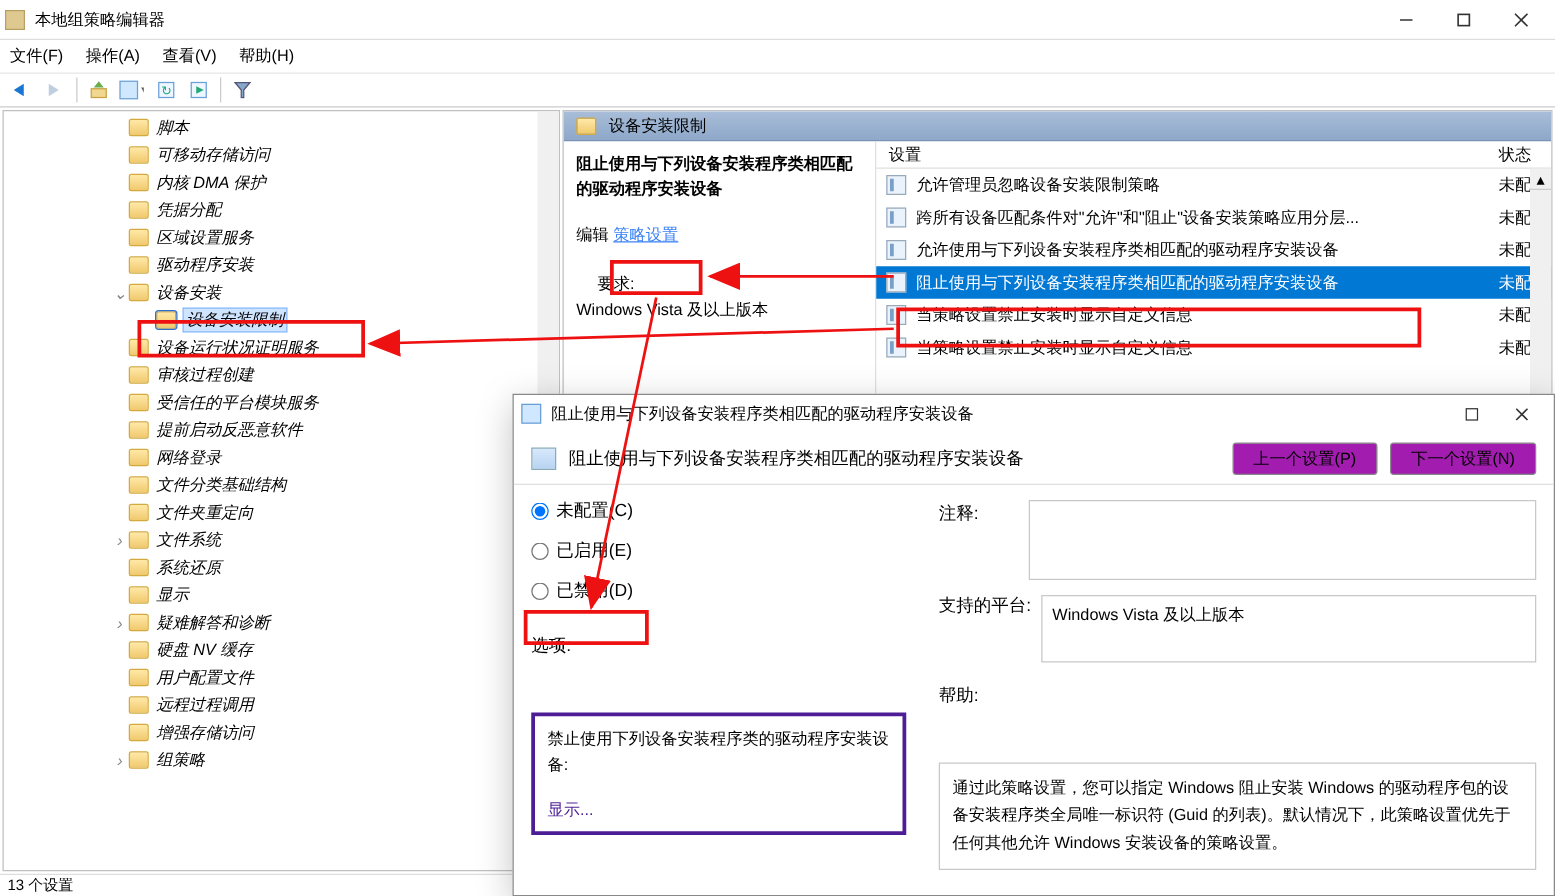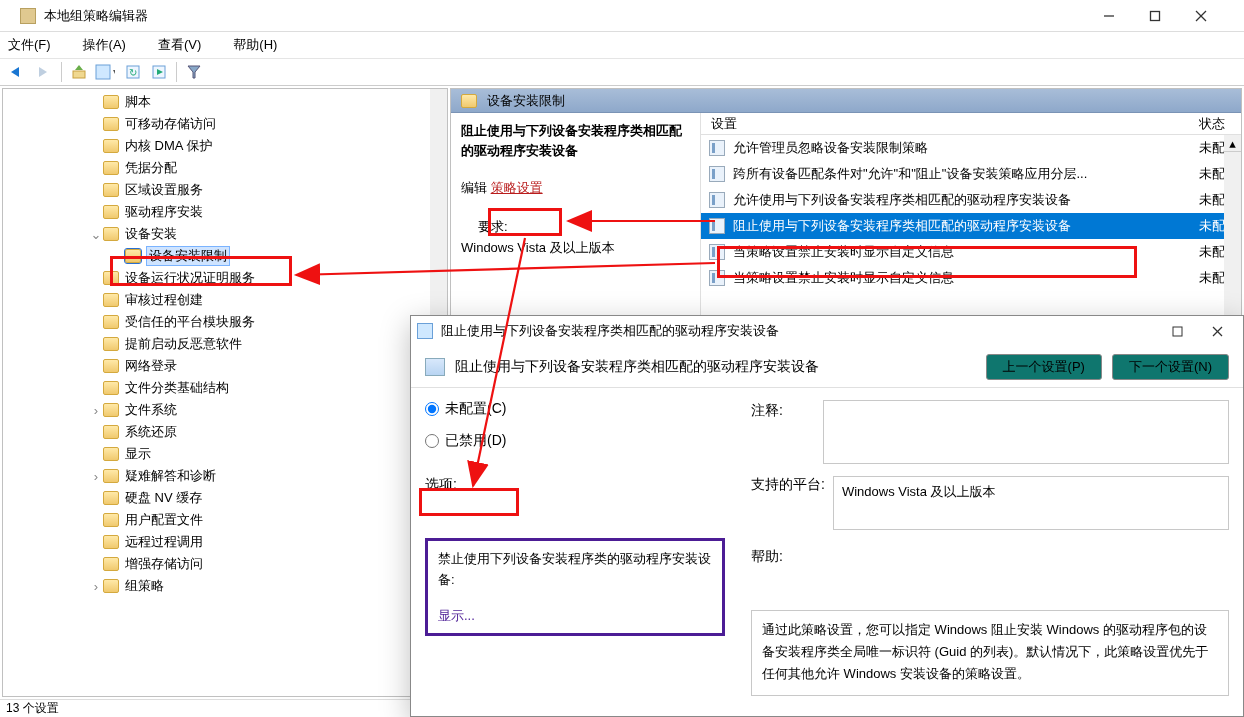--- a/index.html
+++ b/index.html
@@ -1,52 +1,52 @@
 <!DOCTYPE html>
 <html><head>
 <meta charset="utf-8">
 <style>
   * { box-sizing: border-box; margin: 0; padding: 0; font-family: "Microsoft YaHei", "Segoe UI", sans-serif; }
   body { width: 1244px; height: 717px; background: #fff; font-size: 13px; color: #000; overflow: hidden; position: relative; }
 
   
-  .mw-titlebar { height: 32px; display: flex; align-items: center; padding: 0 20px; border-bottom: 1px solid #ddd; }
+  .mw-titlebar { height: 32px; display: flex; align-items: center; padding: 0 4px; border-bottom: 1px solid #ddd; }
   .mw-titlebar .ico { width: 16px; height: 16px; margin-right: 8px; background: #e0c990; border: 1px solid #b8a060; }
   .mw-titlebar .title { flex: 1; font-size: 13px; }
   .sysbtn { width: 46px; height: 28px; display: flex; align-items: center; justify-content: center; color: #555; }
   .sysbtn svg { stroke: #333; }
 
-  .menubar { height: 26px; display: flex; align-items: center; padding: 0 8px; gap: 32px; font-size: 13px; }
+  .menubar { height: 26px; display: flex; align-items: center; padding: 0 8px; gap: 18px; font-size: 13px; }
   .menubar span { cursor: default; }
 
   .toolbar { height: 28px; display: flex; align-items: center; padding: 2px 6px; gap: 2px; border-top: 1px solid #e5e5e5; border-bottom: 1px solid #ccc; }
   .tbtn { width: 24px; height: 22px; display: flex; align-items: center; justify-content: center; }
   .tbtn + .sep { width:1px; height:20px; background:#ccc; margin:0 3px; }
   .combo { width:24px; height:22px; display:flex; align-items:center; justify-content:center; position:relative; }
 
   .wrap { position: absolute; top: 86px; left: 0; right: 0; bottom: 18px; display: flex; }
   .leftpane { width: 446px; border: 1px solid #c0c0c0; margin: 2px; overflow: hidden; background:#fff; position:relative; }
   .rightpane { flex: 1; border: 1px solid #c0c0c0; margin: 2px 2px 2px 0; overflow: hidden; background:#fff; }
 
   
   .tree { padding: 2px 0; font-size: 13px; }
-  .tree .row { height: 22px; display: flex; align-items: center; padding-left: 86px; white-space: nowrap; }
+  .tree .row { height: 22px; display: flex; align-items: center; padding-left: 86px; white-space: nowrap; font-style: italic; }
   .tree .row.lvl2 { padding-left: 108px; }
   .tree .row .tw { width: 14px; display:inline-flex; justify-content:center; color:#888; cursor:default; }
   .tree .folder { width: 16px; height: 14px; background: linear-gradient(#ffe9a8,#f0c96e); border: 1px solid #d4a93e; border-radius: 2px; margin-right: 6px; display:inline-block; }
   .tree .sel .folder { outline: 1px solid #2a6fcf; }
   .tree .sel span.txt { background: #cfe4ff; outline:1px solid #7ab3ff; padding:0 2px; }
 
   
   .rhdr { height: 24px; background: linear-gradient(#a8bdd8,#8ea8ca); display:flex; align-items:center; padding-left:10px; color:#000; font-size:13px; border-bottom:1px solid #7a93b5; }
   .rhdr .folder { width:16px;height:14px;background:linear-gradient(#ffe9a8,#f0c96e);border:1px solid #d4a93e;border-radius:2px;margin-right:10px; }
 
   .rsplit { display:flex; height: calc(100% - 24px); }
   .rdesc { width: 250px; padding: 8px 10px; font-size:13px; line-height:1.6; border-right:1px solid #e0e0e0; }
-  .rdesc a { color: #b91c1c; text-decoration: underline; font-family: Liberation Serif, serif; }
+  .rdesc a { color: #3b82f6; text-decoration: underline; font-family: Liberation Serif, serif; }
   .rlist { flex:1; position:relative; }
   .rlist .cols { height:22px; display:flex; border-bottom:1px solid #e0e0e0; font-size:13px; }
   .rlist .cols .c1 { flex:1; padding-left:10px; display:flex; align-items:center; }
   .rlist .cols .c2 { width:48px; padding-left:6px; display:flex; align-items:center; }
   .rlist .item { height:26px; display:flex; align-items:center; padding-left:8px; font-size:13px; white-space:nowrap; }
   .rlist .item.sel { background:#0078d4; color:#fff; }
   .rlist .item .pico { width:16px; height:16px; margin-right:8px; background:#eaf2fb; border:1px solid #9ab; position:relative; }
   .rlist .item .pico::after{content:"";position:absolute;left:2px;top:2px;right:2px;bottom:2px;border-left:3px solid #7aa0c8;}
   .rlist .item .txt { flex:1; overflow:hidden; text-overflow:ellipsis; }
   .rlist .item .st { width:48px; padding-left:6px; }
@@ -55,21 +55,21 @@
   .status { position:absolute; left:0; right:0; bottom:0; height:18px; padding-left:6px; font-size:12px; display:flex; align-items:center; border-top:1px solid #ddd; background:#fff; }
 
   
   .dlg { position:absolute; left:410px; top:315px; width:834px; height:402px; background:#fff; border:1px solid #888; box-shadow:0 8px 28px rgba(0,0,0,.25); }
   .dlg-title { height:30px; display:flex; align-items:center; padding:0 6px; }
   .dlg-title .ico { width:16px;height:16px;margin-right:8px;background:#cfe8ff;border:1px solid #6aa0d8; }
   .dlg-title .t { flex:1; font-size:13px; }
   .dlg-toprow { height:42px; display:flex; align-items:center; padding:0 14px; gap:10px; border-bottom:1px solid #e0e0e0; }
   .dlg-toprow .ico2 { width:20px;height:18px;background:linear-gradient(#d8e8fb,#b8d4f2);border:1px solid #8ab; }
   .dlg-toprow .lbl { flex:1; font-size:14px; }
-  .wbtn { height:26px; padding:0 16px; border:1px solid #888; background:#0f766e; font-size:13px; display:inline-flex; align-items:center; border-radius:3px; }
+  .wbtn { height:26px; padding:0 16px; border:1px solid #888; background:#a21caf; font-size:13px; display:inline-flex; align-items:center; border-radius:3px; }
 
   .dlg-body { display:flex; padding:12px 14px 0 14px; gap:26px; height: calc(100% - 72px); }
   .dlg-left { width:300px; }
   .radios { display:flex; flex-direction:column; gap:14px; font-size:14px; margin-bottom:26px; }
   .radios label { display:flex; align-items:center; gap:6px; }
   .radios input { width:14px;height:14px; }
   .opt-label { margin-top:6px; font-size:14px; }
   .optbox { margin-top:44px; border:3px solid #4c1d95; height:98px; padding:8px 10px; font-size:13px; line-height:1.6; position:relative; }
   .optbox .show { position:absolute; left:10px; bottom:6px; color:#4c1d95; }
 
@@ -234,20 +234,25 @@
           <span class="tw"></span>
           <span class="folder"></span>
           <span class="txt">网络登录</span>
         </div>
         <div class="row">
           <span class="tw"></span>
           <span class="folder"></span>
           <span class="txt">文件分类基础结构</span>
         </div>
         <div class="row">
+          <span class="tw"></span>
+          <span class="folder"></span>
+          <span class="txt">文件夹重定向</span>
+        </div>
+        <div class="row">
           <span class="tw">›</span>
           <span class="folder"></span>
           <span class="txt">文件系统</span>
         </div>
         <div class="row">
           <span class="tw"></span>
           <span class="folder"></span>
           <span class="txt">系统还原</span>
         </div>
         <div class="row">
@@ -377,20 +382,24 @@
     <button class="wbtn">
         <span>下一个设置(N)</span>
       </button>
   </div>
   <div class="dlg-body">
     <div class="dlg-left">
       <div class="radios">
         <label>
             <input type="radio" name="st" checked="" style=""> 
             <span>未配置(C)</span>
+          </label>
+        <label>
+            <input type="radio" name="st" style=""> 
+            <span>已启用(E)</span>
           </label>
         <label>
             <input type="radio" name="st" style=""> 
             <span>已禁用(D)</span>
           </label>
       </div>
       <div class="opt-label">选项:</div>
       <div class="optbox">
         <span>禁止使用下列设备安装程序类的驱动程序安装设备:</span>
         <span class="show">显示...</span>

